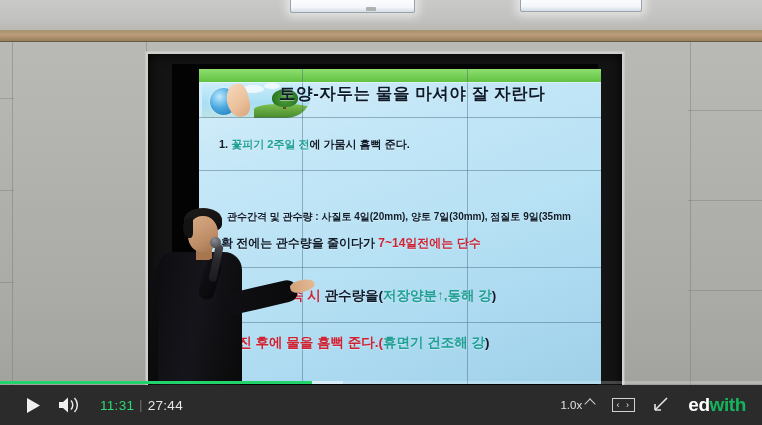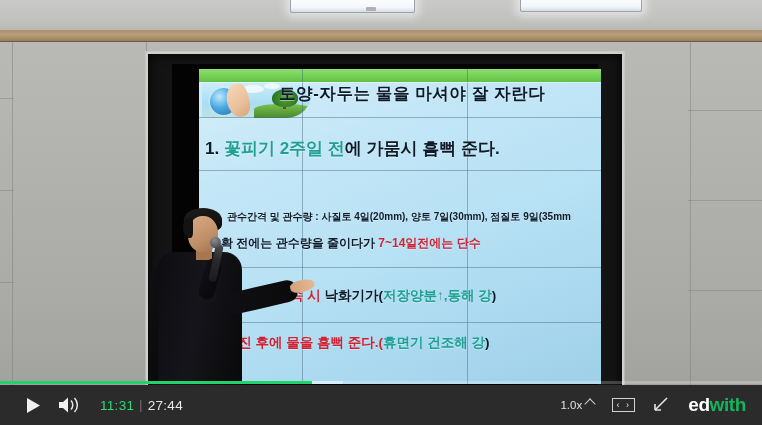--- a/index.html
+++ b/index.html
@@ -141,21 +141,21 @@
     position: absolute; left: 80px; top: 14px; width: 318px;
     font-size: 16.5px; font-weight: bold; color: #0d1a2a;
     letter-spacing: 0.6px; white-space: nowrap;
     text-shadow: 0 1px 0 rgba(255,255,255,.45);
   }
   .sl-line {
     position: absolute; white-space: nowrap;
     font-weight: bold; color: #111c2b;
     text-shadow: 0 1px 0 rgba(255,255,255,.35);
   }
-  .sl-l1 { left: 6px; top: 68px; font-size: 17px; text-align: right; }
+  .sl-l1 { left: 20px; top: 68px; font-size: 11px; text-align: right; }
   .sl-l2 { left: 18px; top: 116px; font-size: 13.5px; }
   .sl-sub { left: 28px; top: 141px; font-size: 10px; font-weight: bold; color:#101b29; }
   .sl-l3 { left: 22px; top: 166px; font-size: 12px; }
   .sl-l4 { left: 22px; top: 218px; font-size: 13.5px; }
   .sl-l5 { left: 22px; top: 265px; font-size: 13.5px; }
   .t-teal { color: #1fa093; }
   .t-red  { color: #cf2233; }
   .t-dark { color: #101b29; }
 
   
@@ -353,21 +353,21 @@
       </div>
 
 
       <div class="sl-line sl-sub">관수간격 및 관수량 : 사질토 4일(20mm), 양토 7일(30mm), 점질토 9일(35mm</div>
 
       <div class="sl-line sl-l3">
         <span class="t-dark">확 전에는 관수량을 줄이다가 </span><span class="t-red">7~14일전에는 단수</span>
       </div>
 
       <div class="sl-line sl-l4">
-        <span class="t-red">0일 가뭄 지속 시 </span><span class="t-dark">낙화기가(</span><span class="t-teal">저장양분↑,동해 강</span><span class="t-dark">)</span>
+        <span class="t-red">0일 가뭄 지속 시 </span><span class="t-dark">관수량을(</span><span class="t-teal">저장양분↑,동해 강</span><span class="t-dark">)</span>
       </div>
 
       <div class="sl-line sl-l5">
         <span class="t-red">이 진 후에 물을 흠뻑 준다.(</span><span class="t-teal">휴면기 건조해 강</span><span class="t-dark">)</span>
       </div>
     </div>
 
     <div class="presenter">
       <div class="p-shoulderL"></div>
       <div class="p-torso"></div>

